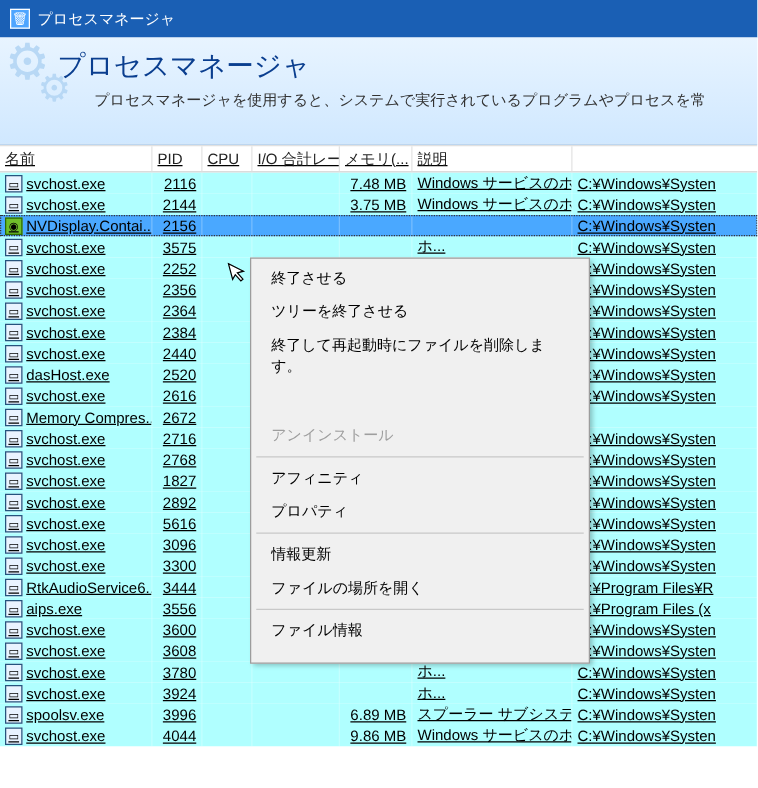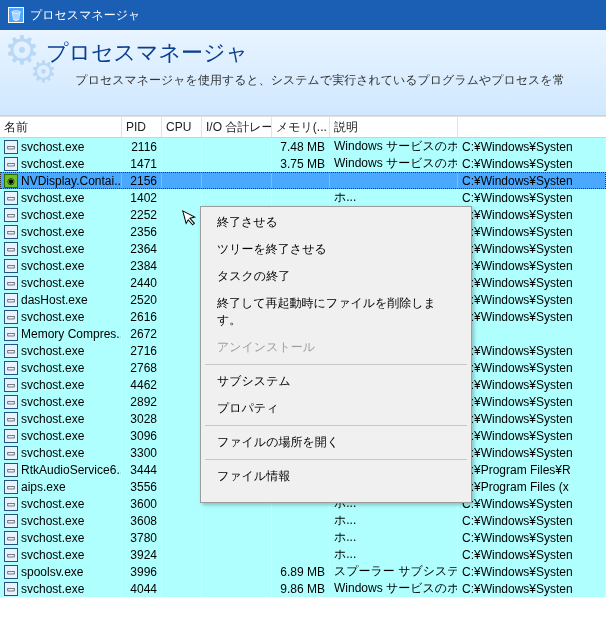--- a/index.html
+++ b/index.html
@@ -53,20 +53,21 @@
   margin-bottom: 4px;
 }
 .header-sub {
   color: #333;
   font-size: 12px;
   text-align: center;
 }
 .table-container {
   height: calc(100% - 116px);
   overflow: hidden;
+  text-decoration: underline;
 }
 .grid-header, .row {
   display: grid;
   grid-template-columns: 122px 40px 40px 70px 58px 128px 1fr;
   align-items: center;
 }
 .grid-header {
   background: #fff;
   border-top: 1px solid #e0e0e0;
   border-bottom: 1px solid #d0d0d0;
@@ -136,21 +137,21 @@
   font-size: 12px;
 }
 .menu-item {
   padding: 5px 18px 5px 14px;
   color: #000;
   display: flex;
   justify-content: flex-start;
   align-items: center;
   cursor: default;
 }
-.menu-item.disabled { color: #9e9e9e; }
+.menu-item.disabled { color: #9e9e9e; margin-top: 28px; }
 .menu-sep { height: 1px; background: #c8c8c8; margin: 3px 2px; }
 .submenu-arrow { font-size: 10px; color:#444; }
 .cursor-arrow {
   position:absolute;
   left:184px; top:208px;
   z-index:60;
   font-size:14px;
   color:#000;
   pointer-events:none;
   transform: rotate(-15deg);
@@ -190,21 +191,21 @@
         <div class="cell num"></div>
         <div class="cell num">7.48 MB</div>
         <div class="cell">Windows サービスのホ...</div>
         <div class="cell">C:¥Windows¥Systen</div>
       </div>
       <div class="row">
         <div class="cell name">
           <span class="proc-icon">▭</span>
           <span>svchost.exe</span>
         </div>
-        <div class="cell num">1471</div>
+        <div class="cell num">2144</div>
         <div class="cell num"></div>
         <div class="cell num"></div>
         <div class="cell num">3.75 MB</div>
         <div class="cell">Windows サービスのホ...</div>
         <div class="cell">C:¥Windows¥Systen</div>
       </div>
       <div class="row selected">
         <div class="cell name">
           <span class="proc-icon nv">◉</span>
           <span>NVDisplay.Contai...</span>
@@ -214,21 +215,21 @@
         <div class="cell num"></div>
         <div class="cell num"></div>
         <div class="cell"></div>
         <div class="cell">C:¥Windows¥Systen</div>
       </div>
       <div class="row">
         <div class="cell name">
           <span class="proc-icon">▭</span>
           <span>svchost.exe</span>
         </div>
-        <div class="cell num">1402</div>
+        <div class="cell num">3575</div>
         <div class="cell num"></div>
         <div class="cell num"></div>
         <div class="cell num"></div>
         <div class="cell">ホ...</div>
         <div class="cell">C:¥Windows¥Systen</div>
       </div>
       <div class="row">
         <div class="cell name">
           <span class="proc-icon">▭</span>
           <span>svchost.exe</span>
@@ -346,21 +347,21 @@
         <div class="cell num"></div>
         <div class="cell num"></div>
         <div class="cell">ホ...</div>
         <div class="cell">C:¥Windows¥Systen</div>
       </div>
       <div class="row">
         <div class="cell name">
           <span class="proc-icon">▭</span>
           <span>svchost.exe</span>
         </div>
-        <div class="cell num">4462</div>
+        <div class="cell num">1827</div>
         <div class="cell num"></div>
         <div class="cell num"></div>
         <div class="cell num"></div>
         <div class="cell">ホ...</div>
         <div class="cell">C:¥Windows¥Systen</div>
       </div>
       <div class="row">
         <div class="cell name">
           <span class="proc-icon">▭</span>
           <span>svchost.exe</span>
@@ -370,21 +371,21 @@
         <div class="cell num"></div>
         <div class="cell num"></div>
         <div class="cell">ホ...</div>
         <div class="cell">C:¥Windows¥Systen</div>
       </div>
       <div class="row">
         <div class="cell name">
           <span class="proc-icon">▭</span>
           <span>svchost.exe</span>
         </div>
-        <div class="cell num">3028</div>
+        <div class="cell num">5616</div>
         <div class="cell num"></div>
         <div class="cell num"></div>
         <div class="cell num"></div>
         <div class="cell">ホ...</div>
         <div class="cell">C:¥Windows¥Systen</div>
       </div>
       <div class="row">
         <div class="cell name">
           <span class="proc-icon">▭</span>
           <span>svchost.exe</span>
@@ -508,36 +509,36 @@
 </div>
 
 <div class="context-menu" id="ctx">
     <div class="menu-item">
       <span>終了させる</span>
     </div>
     <div class="menu-item">
       <span>ツリーを終了させる</span>
     </div>
     <div class="menu-item">
-      <span>タスクの終了</span>
-    </div>
-    <div class="menu-item">
       <span>終了して再起動時にファイルを削除します。</span>
     </div>
     <div class="menu-item disabled">
       <span>アンインストール</span>
     </div>
     <div class="menu-sep"></div>
     <div class="menu-item">
-      <span>サブシステム</span>
+      <span>アフィニティ</span>
     </div>
     <div class="menu-item">
       <span>プロパティ</span>
     </div>
     <div class="menu-sep"></div>
+    <div class="menu-item">
+      <span>情報更新</span>
+    </div>
     <div class="menu-item">
       <span>ファイルの場所を開く</span>
     </div>
     <div class="menu-sep"></div>
     <div class="menu-item">
       <span>ファイル情報</span>
     </div>
     <div class="menu-item"></div>
   </div>
 

